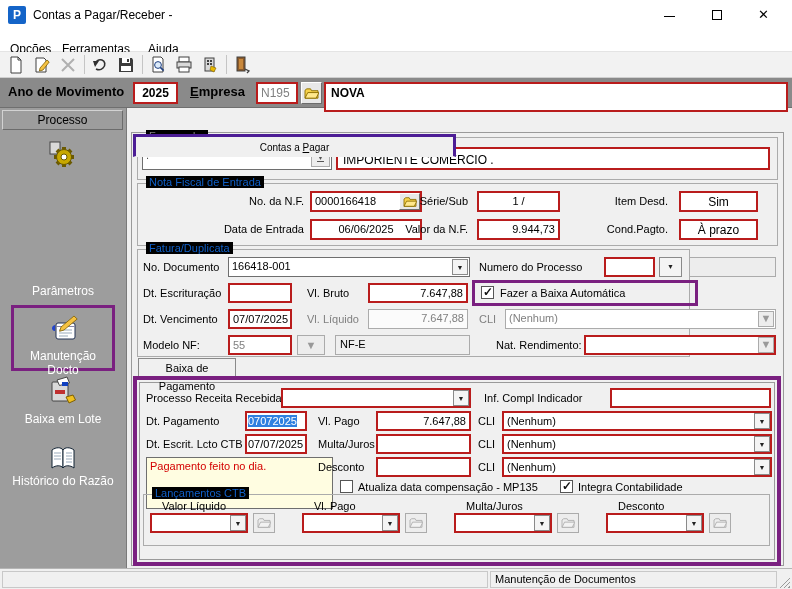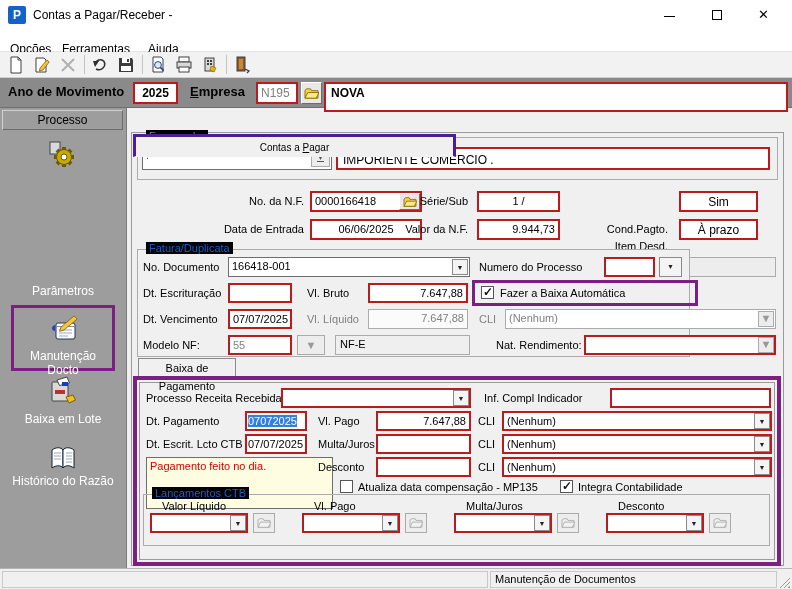--- a/index.html
+++ b/index.html
@@ -237,31 +237,34 @@
 
   <div class="abs grp" style="left:137px; top:137px; width:641px; height:43px;">
     <span class="cap capgray">Fornecedor</span>
   </div>
   <div class="abs combo" style="left:142px; top:146px; width:190px; height:24px; color:#555;">.</div>
   <div class="abs ddflat" style="left:311px; top:149px; width:19px; height:18px; text-align:center;">
     <span style="font-size:7px; line-height:16px; color:#555; border-bottom:1px solid #555;">▼</span>
   </div>
   <div class="abs field yellow" style="left:336px; top:147px; width:434px; height:23px; font-size:12px; padding-left:5px; padding-top:4px;">IMPORIENTE COMERCIO .</div>
 
+  <div class="abs grp" style="left:137px; top:183px; width:641px; height:63px;">
+    <span class="cap capblue">Nota Fiscal de Entrada</span>
+  </div>
   <div class="abs nw" style="left:140px; top:195px; width:164px; text-align:right;">No. da N.F.</div>
   <div class="abs field yellow" style="left:310px; top:191px; width:112px; height:21px;">0000166418</div>
   <div class="abs" style="left:399px; top:193px; width:21px; height:17px; background:#E8E8E8; border:1px solid; border-color:#fff #6c6c6c #6c6c6c #fff; display:flex; align-items:center; justify-content:center;">
     <svg width="14" height="12" viewBox="0 0 16 14">
         <path d="M1 12V3.5L3 2h4l1 2h7v8z" fill="#F7D24A" stroke="#8A6D00"></path>
         <path d="M1 12l3-6h12l-3 6z" fill="#FFE88C" stroke="#8A6D00"></path>
       </svg>
   </div>
   <div class="abs nw" style="left:368px; top:195px; width:100px; text-align:right;">Série/Sub</div>
   <div class="abs field yellow ct" style="left:477px; top:191px; width:83px; height:21px;">1 /</div>
-  <div class="abs nw" style="left:566px; top:195px; width:102px; text-align:right;margin-top:45px;">Item Desd.</div>
+  <div class="abs nw" style="left:566px; top:195px; width:102px; text-align:right;">Item Desd.</div>
   <div class="abs field yellow ct" style="left:679px; top:191px; width:79px; height:21px; font-size:12px;">Sim</div>
 
   <div class="abs nw" style="left:140px; top:223px; width:164px; text-align:right;">Data de Entrada</div>
   <div class="abs field yellow ct" style="left:310px; top:219px; width:112px; height:21px;">06/06/2025</div>
   <div class="abs nw" style="left:368px; top:223px; width:100px; text-align:right;">Valor da N.F.</div>
   <div class="abs field yellow rt" style="left:477px; top:219px; width:83px; height:21px;">9.944,73</div>
   <div class="abs nw" style="left:566px; top:223px; width:102px; text-align:right;">Cond.Pagto.</div>
   <div class="abs field yellow ct" style="left:679px; top:219px; width:79px; height:21px; font-size:12px;">À prazo</div>
 
   <div class="abs grp" style="left:137px; top:249px; width:553px; height:108px;">

